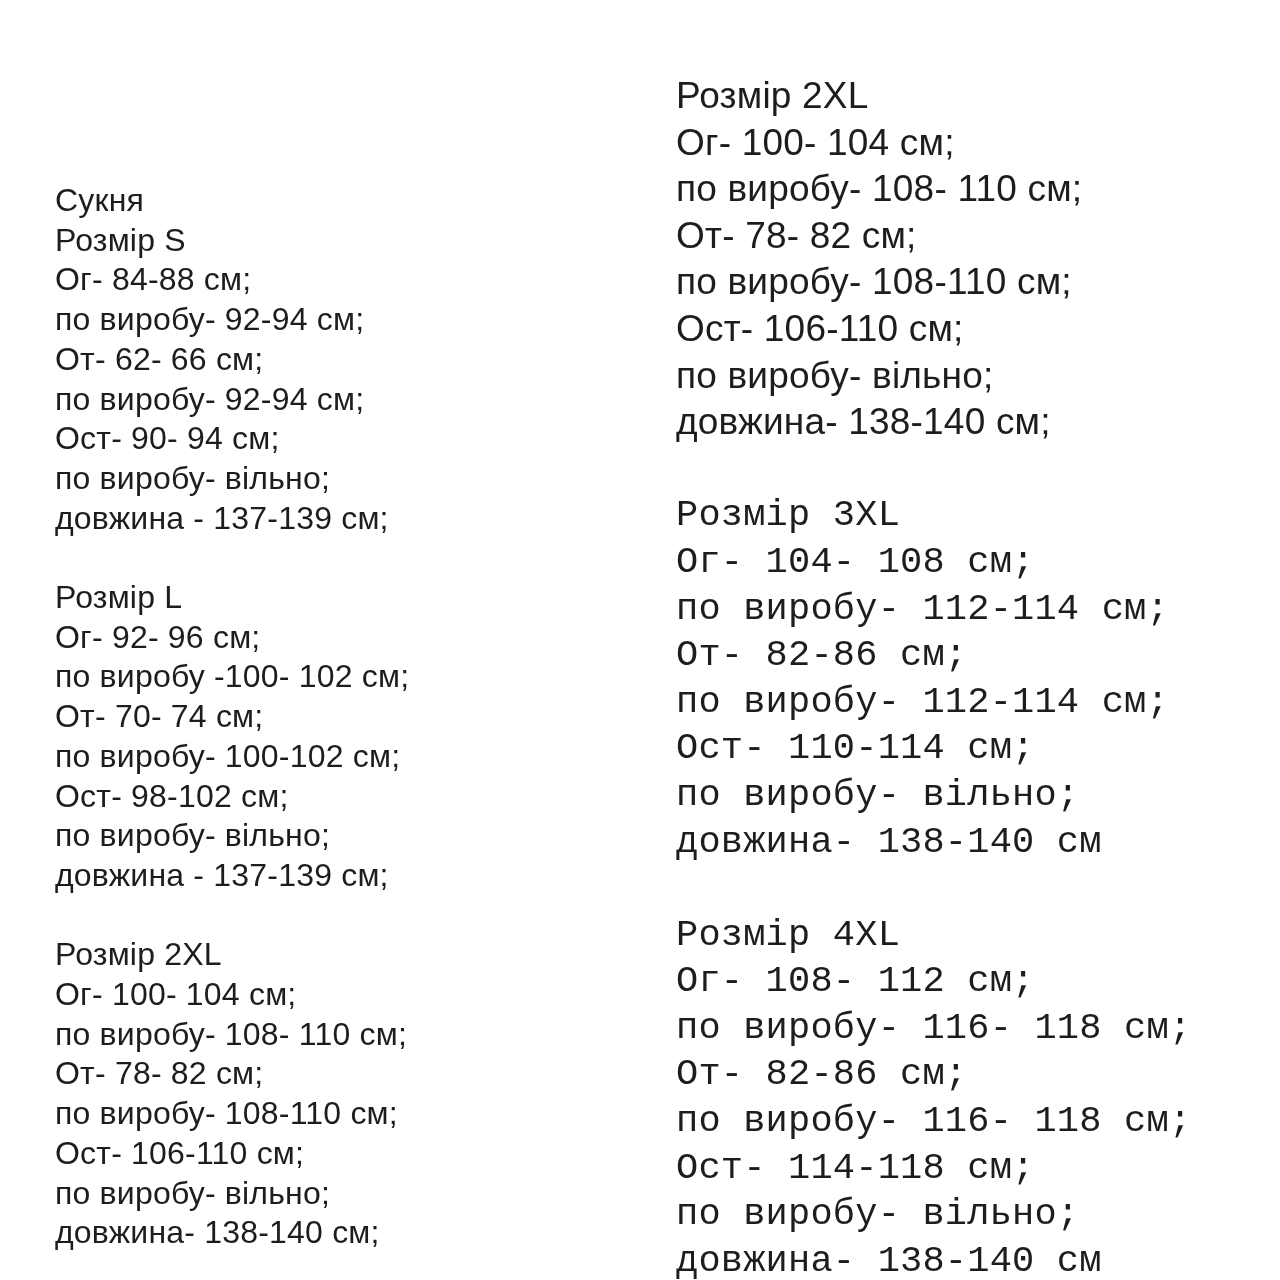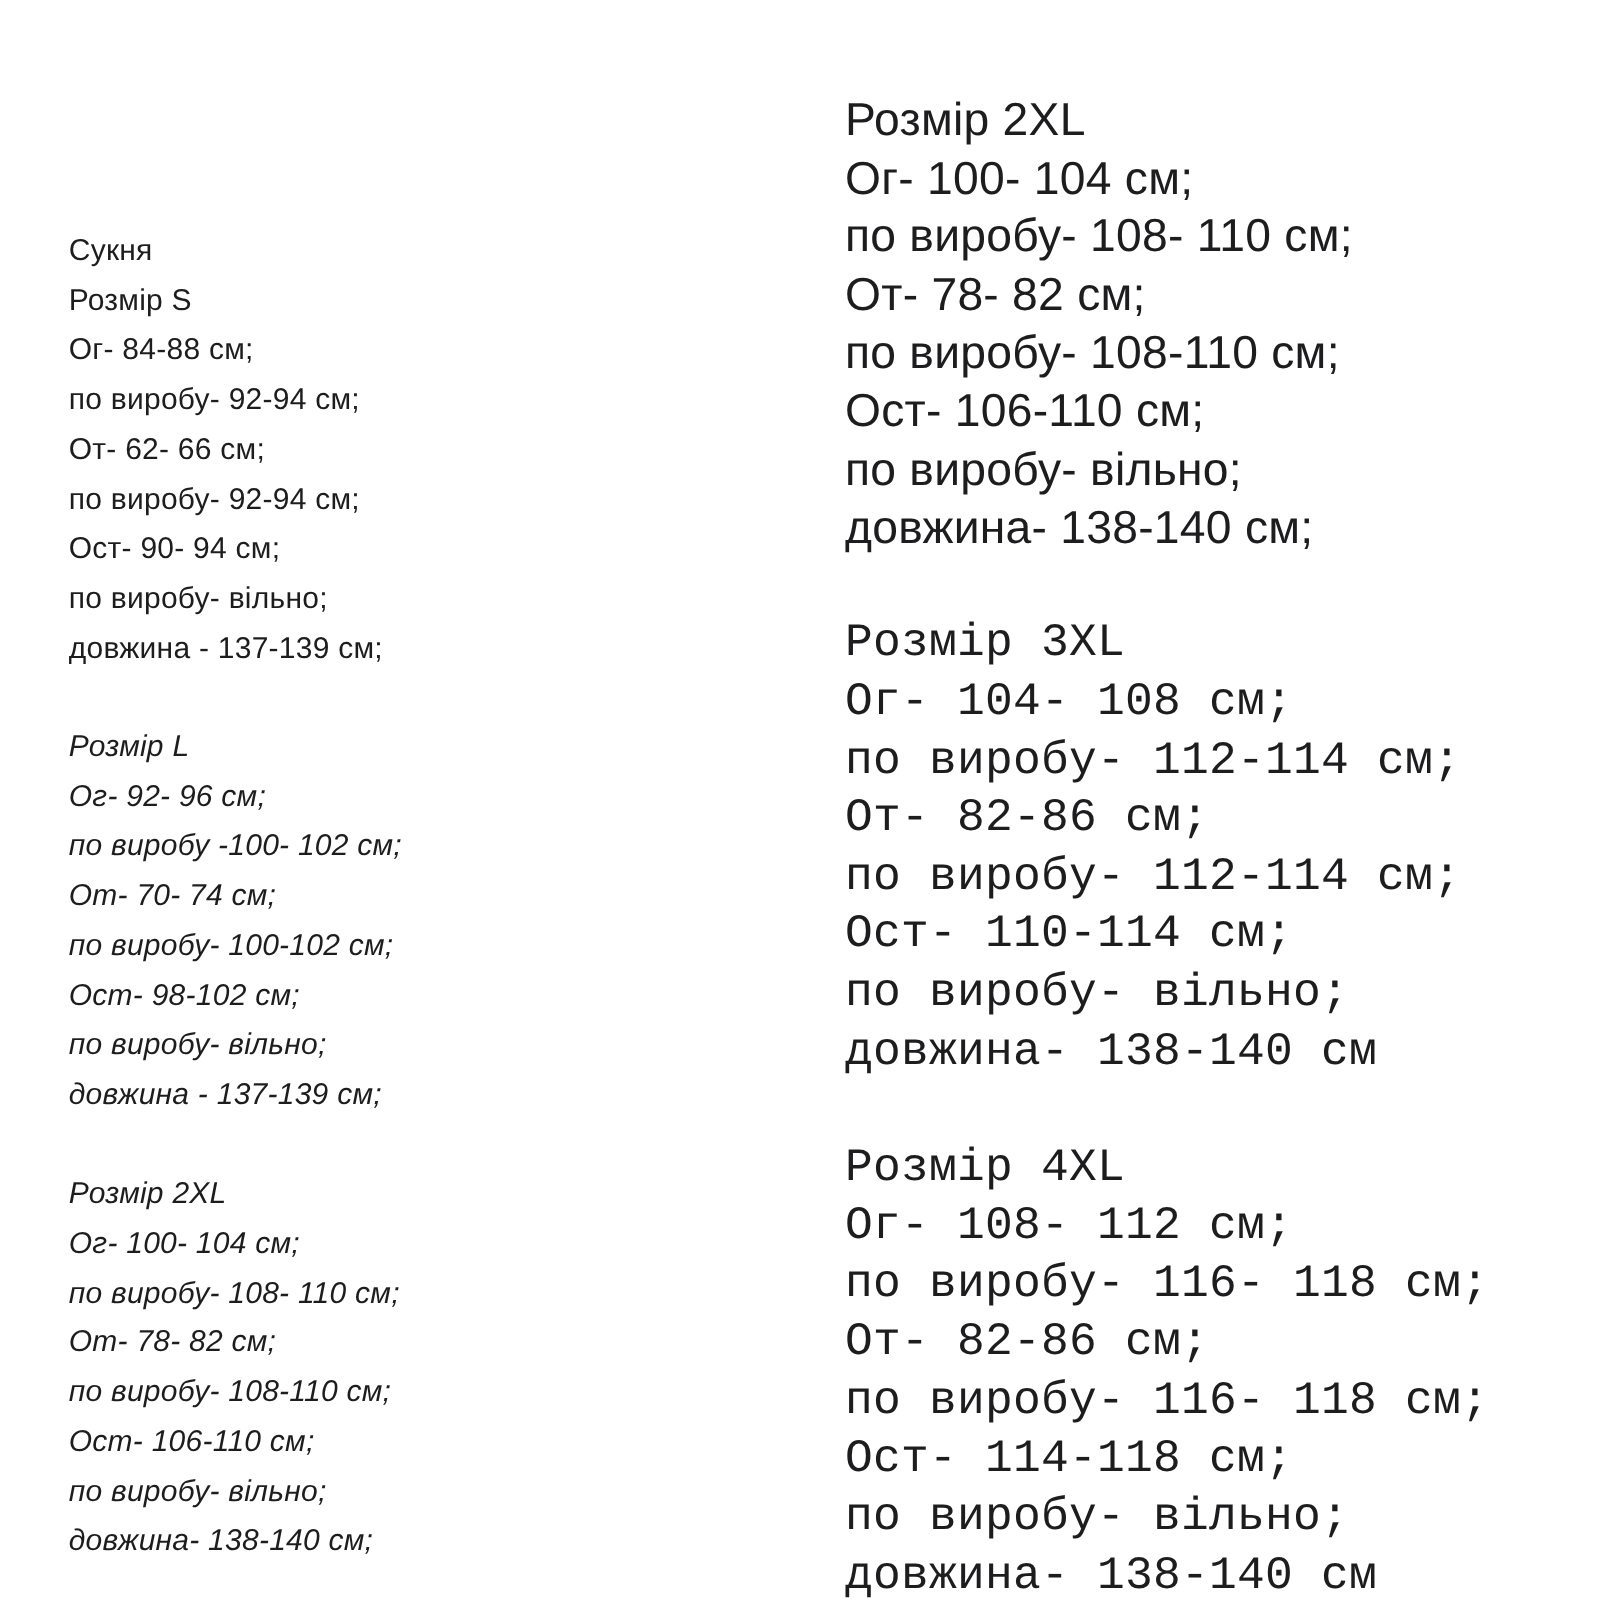--- a/index.html
+++ b/index.html
@@ -20,30 +20,30 @@
   }
   .col {
     position: absolute;
     white-space: pre;
     font-weight: 400;
     -webkit-font-smoothing: antialiased;
   }
   .col-left {
     left: 55px;
     top: 181px;
-    font-size: 24px;
+    font-size: 32px;
     line-height: 39.7px;
   }
   .col-right {
     left: 676px;
     top: 73px;
     font-size: 37px;
     line-height: 46.6px;
   }
-  .col-left .block + .block { margin-top: 39.7px; font-style: italic; }
+  .col-left .block + .block { margin-top: 39.7px; }
   .col-right .block + .block { margin-top: 46.6px; font-family: Liberation Mono, monospace; }
   .line { letter-spacing: 0.2px; }
 </style>
 </head>
 <body>
 
 <div class="page">
   <div class="col col-left"><div class="block"><div class="line">Сукня</div><div class="line">Розмір S</div><div class="line">Ог- 84-88 см;</div><div class="line">по виробу- 92-94 см;</div><div class="line">От- 62- 66 см;</div><div class="line">по виробу- 92-94 см;</div><div class="line">Ост- 90- 94 см;</div><div class="line">по виробу- вільно;</div><div class="line">довжина - 137-139 см;</div></div><div class="block"><div class="line">Розмір L</div><div class="line">Ог- 92- 96 см;</div><div class="line">по виробу -100- 102 см;</div><div class="line">От- 70- 74 см;</div><div class="line">по виробу- 100-102 см;</div><div class="line">Ост- 98-102 см;</div><div class="line">по виробу- вільно;</div><div class="line">довжина - 137-139 см;</div></div><div class="block"><div class="line">Розмір 2XL</div><div class="line">Ог- 100- 104 см;</div><div class="line">по виробу- 108- 110 см;</div><div class="line">От- 78- 82 см;</div><div class="line">по виробу- 108-110 см;</div><div class="line">Ост- 106-110 см;</div><div class="line">по виробу- вільно;</div><div class="line">довжина- 138-140 см;</div></div></div>
   <div class="col col-right"><div class="block"><div class="line">Розмір 2XL</div><div class="line">Ог- 100- 104 см;</div><div class="line">по виробу- 108- 110 см;</div><div class="line">От- 78- 82 см;</div><div class="line">по виробу- 108-110 см;</div><div class="line">Ост- 106-110 см;</div><div class="line">по виробу- вільно;</div><div class="line">довжина- 138-140 см;</div></div><div class="block"><div class="line">Розмір 3XL</div><div class="line">Ог- 104- 108 см;</div><div class="line">по виробу- 112-114 см;</div><div class="line">От- 82-86 см;</div><div class="line">по виробу- 112-114 см;</div><div class="line">Ост- 110-114 см;</div><div class="line">по виробу- вільно;</div><div class="line">довжина- 138-140 см</div></div><div class="block"><div class="line">Розмір 4XL</div><div class="line">Ог- 108- 112 см;</div><div class="line">по виробу- 116- 118 см;</div><div class="line">От- 82-86 см;</div><div class="line">по виробу- 116- 118 см;</div><div class="line">Ост- 114-118 см;</div><div class="line">по виробу- вільно;</div><div class="line">довжина- 138-140 см</div></div></div>
 </div>

